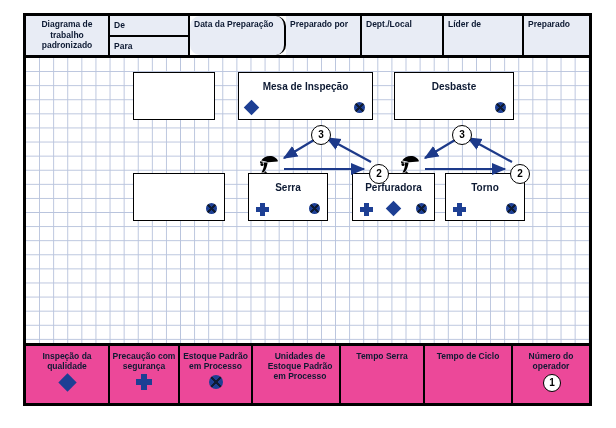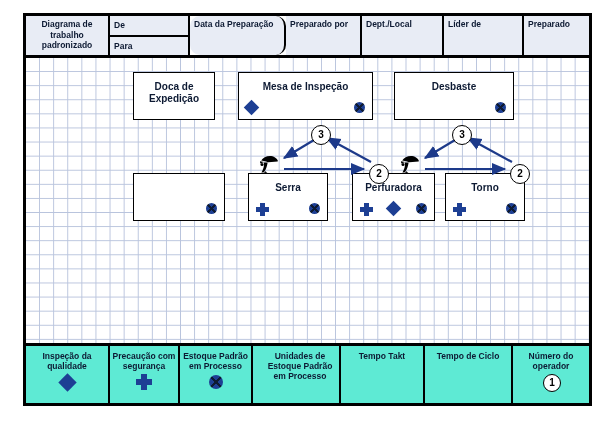--- a/index.html
+++ b/index.html
@@ -101,21 +101,21 @@
   #arrows{position:absolute;left:0;top:0;width:100%;height:100%;z-index:2;}
 
   
   #legend{
     position:absolute;left:0;bottom:0;right:0;height:60px;
     display:flex;box-sizing:border-box;
     border-top:3px solid #000000;
   }
   .lcell{
     position:relative;box-sizing:border-box;
-    background:#5eead4;border-right:2px solid #000000;
+    background:#ec4899;border-right:2px solid #000000;
     display:flex;flex-direction:column;align-items:center;
     padding-top:5px;
   }
   .lcell:last-child{border-right:none;}
   .lcell-label{
     font-size:8.5px;font-weight:bold;color:#0d1a33;
     line-height:10px;text-align:center;padding:0 2px;
   }
   .lcell-sym{
     position:relative;margin-top:3px;width:16px;height:16px;
@@ -177,21 +177,20 @@
 
       <line x1="429" y1="82" x2="399" y2="100" stroke="#1d3a8a" stroke-width="2.2" marker-end="url(#ah)"></line>
 
       <line x1="399" y1="111" x2="479" y2="111" stroke="#1d3a8a" stroke-width="2.2" marker-end="url(#ah)"></line>
 
       <line x1="486" y1="104" x2="442" y2="80" stroke="#1d3a8a" stroke-width="2.2" marker-end="url(#ah)"></line>
     </svg>
 
     <div id="boxes-host">
         <div class="pbox" style="left: 107px; top: 14px; width: 82px; height: 48px;">
-          <div class="pbox-label">Doca de Expedição</div>
           <div class="pbox-icons"></div>
         </div>
         <div class="pbox" style="left: 212px; top: 14px; width: 135px; height: 48px;">
           <div class="pbox-label">Mesa de Inspeção</div>
           <div class="pbox-icons">
             <div class="sym sym-diamond" style="position: absolute; top: 1px; left: 0px;"></div>
             <div class="sym sym-circle" style="position: absolute; top: 1px; right: 0px;"></div>
           </div>
         </div>
         <div class="pbox" style="left: 368px; top: 14px; width: 120px; height: 48px;">
@@ -268,21 +267,21 @@
       <div class="lcell" style="width: 73px;">
         <div class="lcell-label">Estoque Padrão em Processo</div>
         <div class="lcell-sym">
           <div class="sym sym-circle"></div>
         </div>
       </div>
       <div class="lcell" style="width: 88px; padding-left: 8px;">
         <div class="lcell-label">Unidades de Estoque Padrão em Processo</div>
       </div>
       <div class="lcell" style="width: 84px;">
-        <div class="lcell-label">Tempo Takt</div>
+        <div class="lcell-label">Tempo Serra</div>
       </div>
       <div class="lcell" style="width: 88px;">
         <div class="lcell-label">Tempo de Ciclo</div>
       </div>
       <div class="lcell" style="flex: 1 1 0%;">
         <div class="lcell-label">Número do operador</div>
         <div class="lcell-sym">
           <div class="opnum">1</div>
         </div>
       </div>

